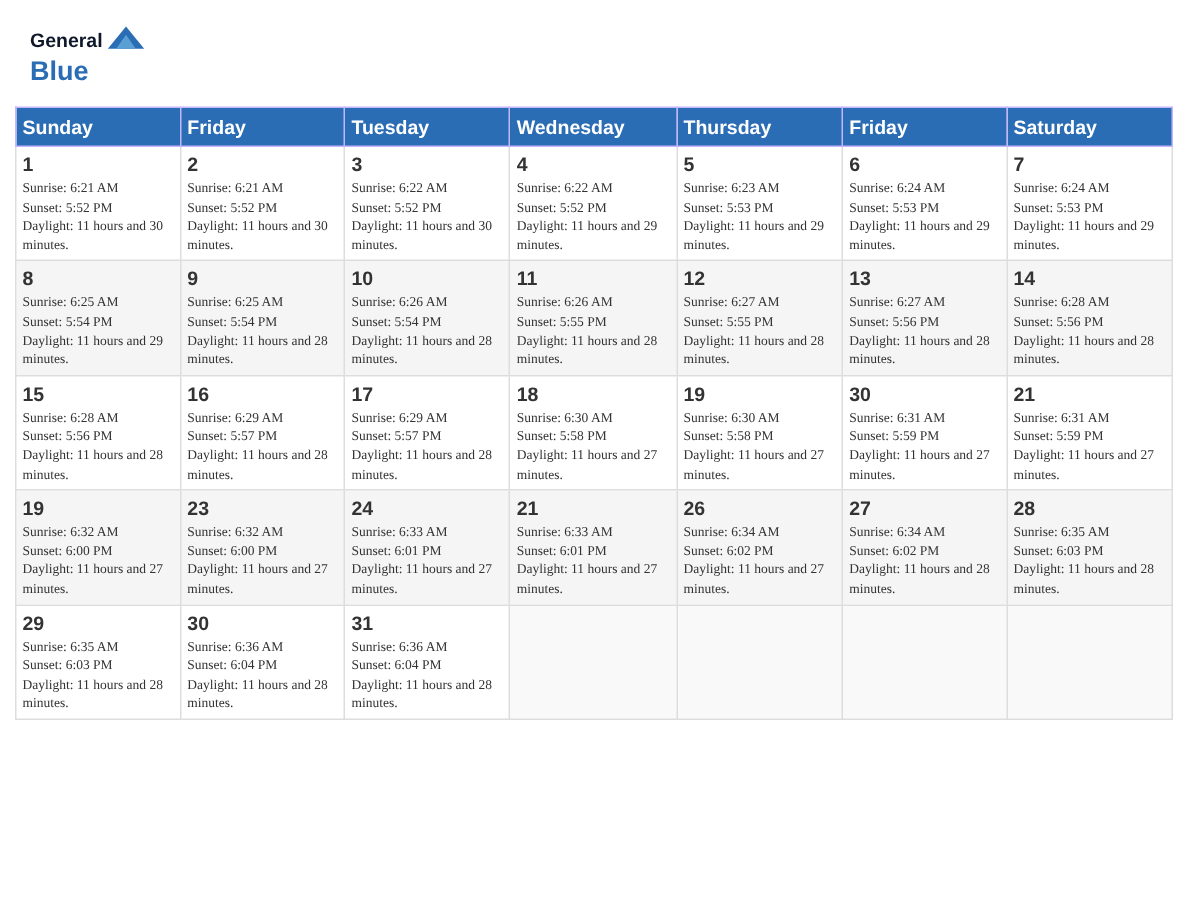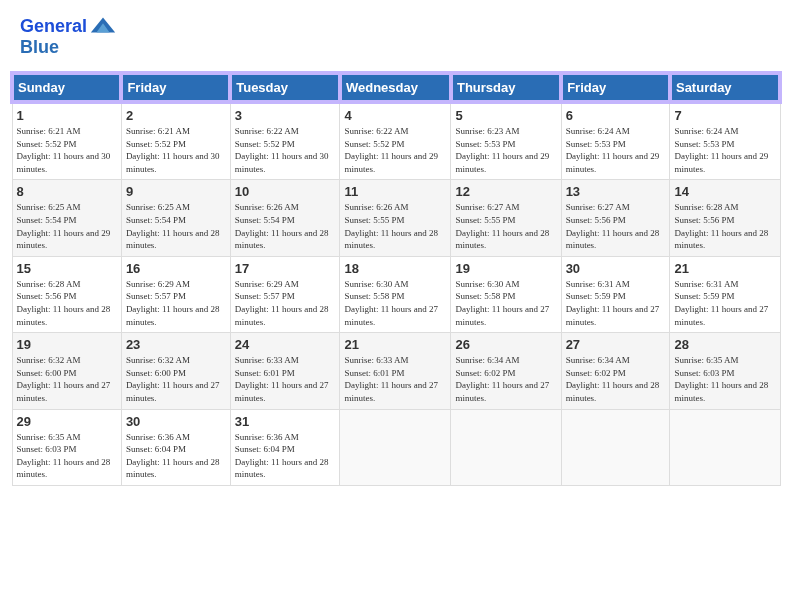--- a/index.html
+++ b/index.html
@@ -21,23 +21,23 @@
       display: flex;
       flex-direction: column;
       align-items: flex-start;
     }
     .logo-text {
       display: flex;
       align-items: center;
       gap: 0;
     }
     .logo-general {
-      font-size: 18px;
-      font-weight: bold;
-      color: #1d4ed8;
+      font-size: 13px;
+      font-weight: bold;
+      color: #0f172a;
     }
     .logo-blue {
       font-size: 18px;
       font-weight: bold;
       color: #2a6db5;
     }
     .logo-icon {
       width: 28px;
       height: 22px;
       margin-left: 2px;
@@ -58,21 +58,21 @@
       width: 100%;
       border-collapse: collapse;
     }
     .calendar th {
       background: #2a6db5;
       color: white;
       padding: 5px 4px;
       text-align: left;
       font-size: 13px;
       font-weight: bold;
-      border: 4px solid #c4b5fd;
+      border: 1px solid #c4b5fd;
     }
     .calendar td {
       vertical-align: top;
       padding: 4px 4px;
       border: 1px solid #ddd;
       width: 113px;
       font-size: 9.5px;
       color: #333;
       background: #fff;
     }

